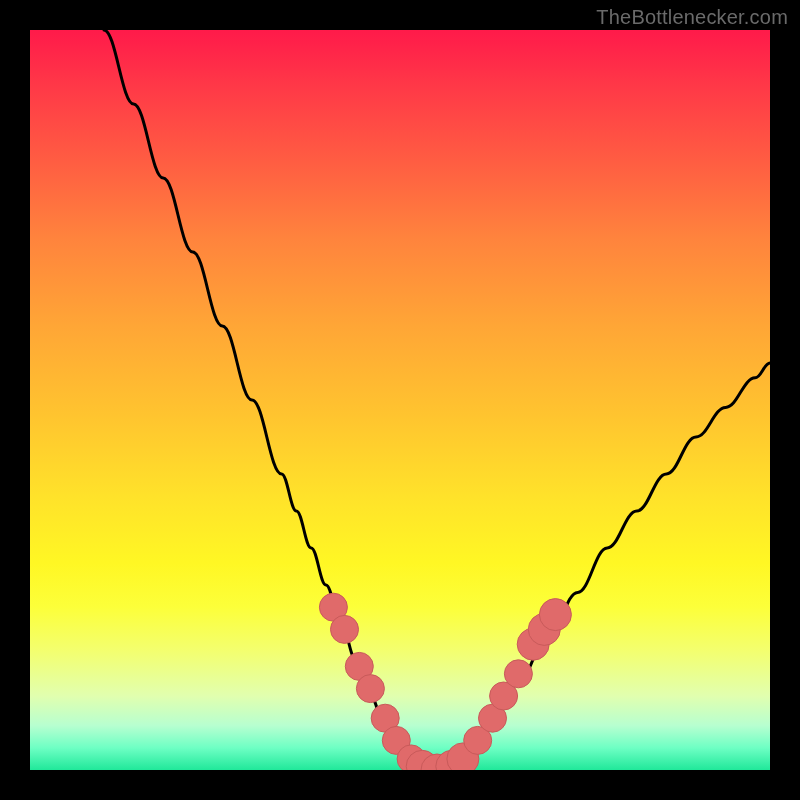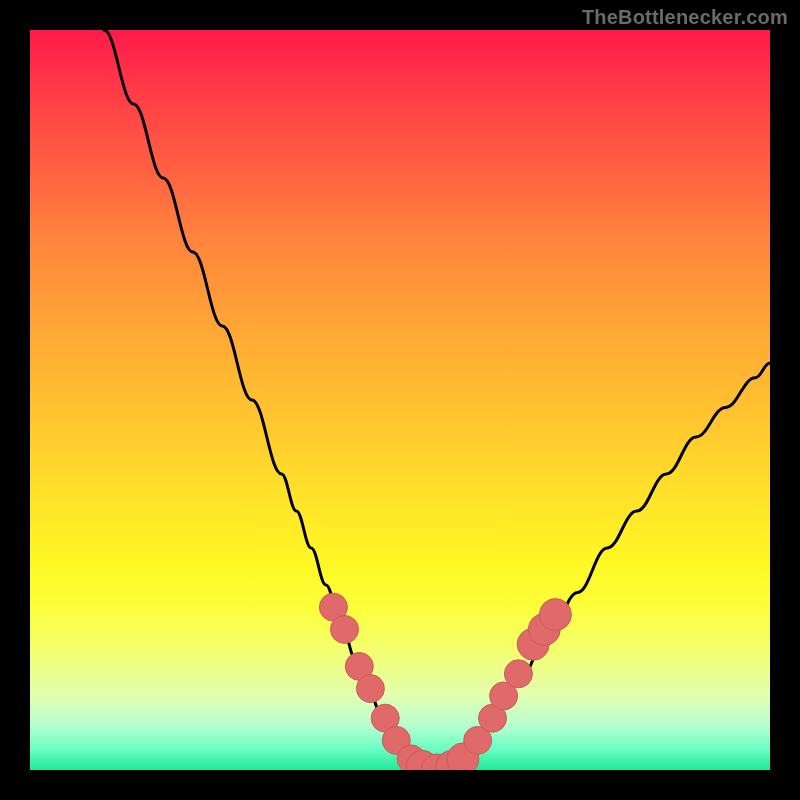--- a/index.html
+++ b/index.html
@@ -49,21 +49,21 @@
       #6effc4 97%,
       #20e89a 100%
     );
   }
   .watermark {
     position: absolute;
     top: 6px;
     right: 12px;
     color: #6a6a6a;
     font-size: 20px;
-    font-weight: 700;
+    font-weight: 400;
     letter-spacing: 0.2px;
     z-index: 5;
     user-select: none;
     text-align: center;
   }
   svg.curves {
     position: absolute;
     left: 0;
     top: 0;
     width: 740px;

